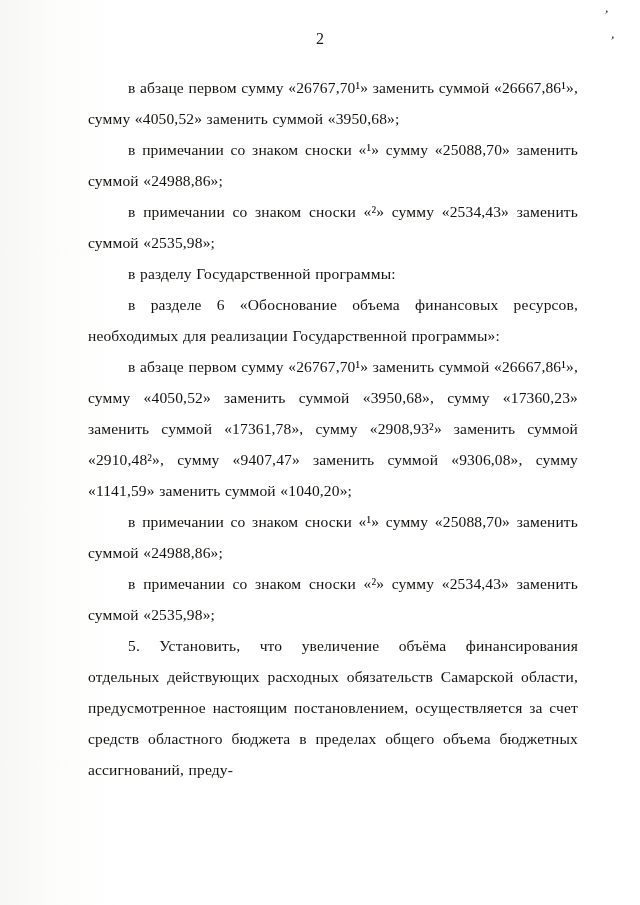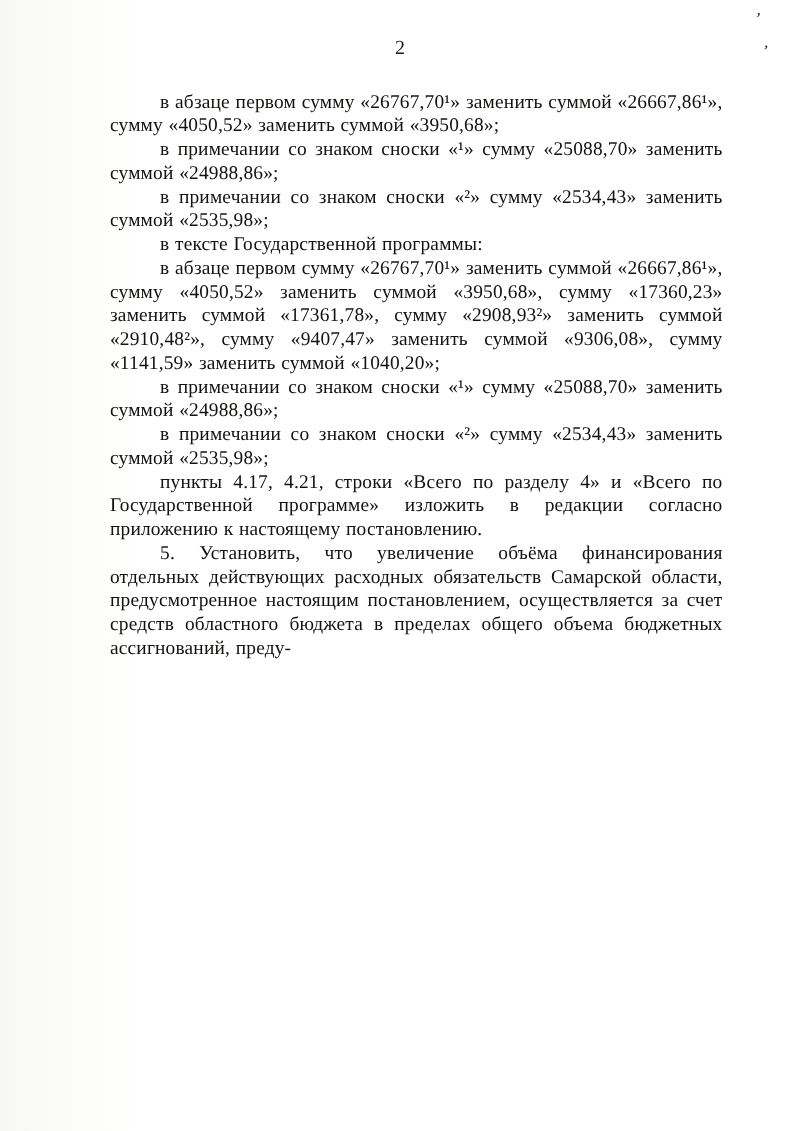--- a/index.html
+++ b/index.html
@@ -40,41 +40,41 @@
     top: 72px;
     left: 88px;
     width: 490px;
   }
   .para {
     margin: 0;
     padding: 0;
     text-align: justify;
     text-indent: 40px;
     font-size: 15.5px;
-    line-height: 19px;
+    line-height: 31px;
     letter-spacing: 0.15px;
     word-spacing: 0.5px;
     color: #14120f;
   }
 </style>
 </head>
 <body>
 
 <div class="page">
 
   <div class="page-number">2</div>
 
   <span class="scan-mark m1">’</span>
   <span class="scan-mark m2">’</span>
 
   <div class="text-block">
     <p class="para">в абзаце первом сумму «26767,70¹» заменить суммой «26667,86¹», сумму «4050,52» заменить суммой «3950,68»;</p>
     <p class="para">в примечании со знаком сноски «¹» сумму «25088,70» заменить суммой «24988,86»;</p>
     <p class="para">в примечании со знаком сноски «²» сумму «2534,43» заменить суммой «2535,98»;</p>
-    <p class="para">в тексте Государственной программы:</p>
+    <p class="para">в разделу Государственной программы:</p>
+    <p class="para">в разделе 6 «Обоснование объема финансовых ресурсов, необходимых для реализации Государственной программы»:</p>
     <p class="para">в абзаце первом сумму «26767,70¹» заменить суммой «26667,86¹», сумму «4050,52» заменить суммой «3950,68», сумму «17360,23» заменить суммой «17361,78», сумму «2908,93²» заменить суммой «2910,48²», сумму «9407,47» заменить суммой «9306,08», сумму «1141,59» заменить суммой «1040,20»;</p>
     <p class="para">в примечании со знаком сноски «¹» сумму «25088,70» заменить суммой «24988,86»;</p>
     <p class="para">в примечании со знаком сноски «²» сумму «2534,43» заменить суммой «2535,98»;</p>
-    <p class="para">пункты 4.17, 4.21, строки «Всего по разделу 4» и «Всего по Государственной программе» изложить в редакции согласно приложению к настоящему постановлению.</p>
     <p class="para">5. Установить, что увеличение объёма финансирования отдельных действующих расходных обязательств Самарской области, предусмотренное настоящим постановлением, осуществляется за счет средств областного бюджета в пределах общего объема бюджетных ассигнований, преду-</p>
   </div>
 
 </div>
 
 </body></html>

